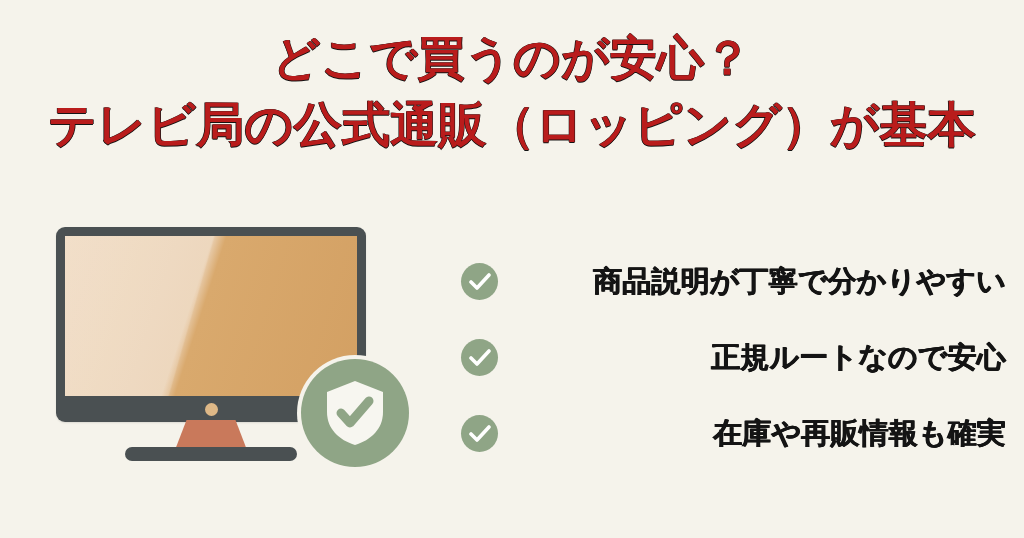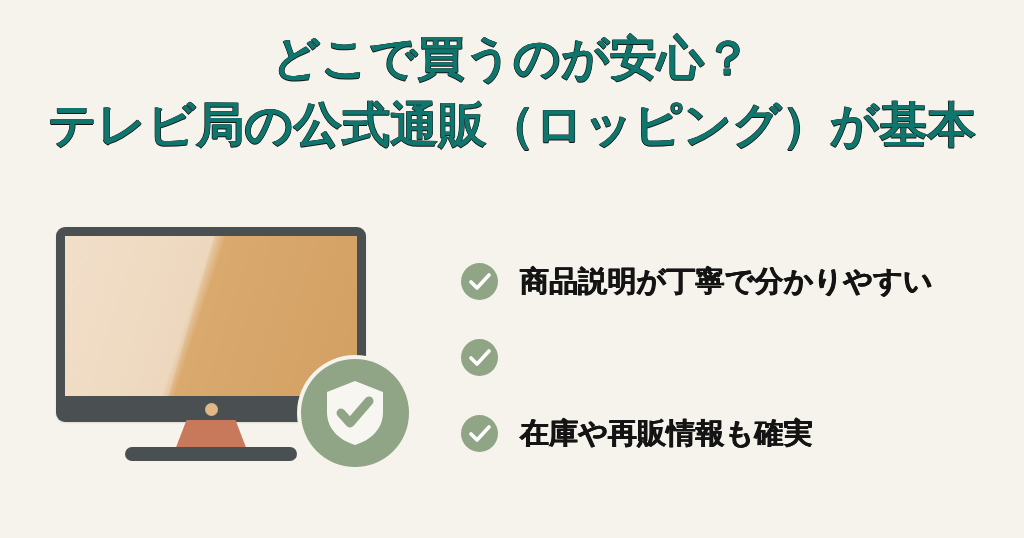--- a/index.html
+++ b/index.html
@@ -28,21 +28,21 @@
   .title-block {
     position: absolute;
     left: 0;
     top: 30px;
     width: 1024px;
     text-align: center;
     user-select: none;
   }
   .title-line {
     display: block;
-    color: #0f766e;
+    color: #b91c1c;
     font-weight: 700;
     letter-spacing: 0.005em;
     white-space: nowrap;
     text-shadow: 0.6px 0 0 #141414, -0.6px 0 0 #141414, 0 0.5px 0 #141414;
   }
   .title-line-1 {
     font-size: 47px;
     line-height: 56px;
   }
   .title-line-2 {
@@ -150,20 +150,21 @@
     position: absolute;
     left: 461px;
     top: 258px;
     width: 545px;
   }
   .bullet-item {
     display: flex;
     align-items: center;
     height: 46px;
     margin-bottom: 30px;
+    justify-content: space-between;
   }
   .bullet-item:last-child {
     margin-bottom: 12px;
   }
   .bullet-check {
     flex: 0 0 auto;
     width: 37px;
     height: 37px;
     border-radius: 50%;
     background: #8FA586;
@@ -225,20 +226,21 @@
       </span>
       <span class="bullet-text">商品説明が丁寧で分かりやすい</span>
     </div>
 
     <div class="bullet-item">
       <span class="bullet-check">
         <svg width="22" height="17" viewBox="0 0 22 17" aria-hidden="true">
           <path d="M2 9 L8 15 L20 2" fill="none" stroke="#FFFFFF" stroke-width="3.6" stroke-linecap="round" stroke-linejoin="round"></path>
         </svg>
       </span>
+      <span class="bullet-text">正規ルートなので安心</span>
     </div>
 
     <div class="bullet-item">
       <span class="bullet-check">
         <svg width="22" height="17" viewBox="0 0 22 17" aria-hidden="true">
           <path d="M2 9 L8 15 L20 2" fill="none" stroke="#FFFFFF" stroke-width="3.6" stroke-linecap="round" stroke-linejoin="round"></path>
         </svg>
       </span>
       <span class="bullet-text">在庫や再販情報も確実</span>
     </div>

